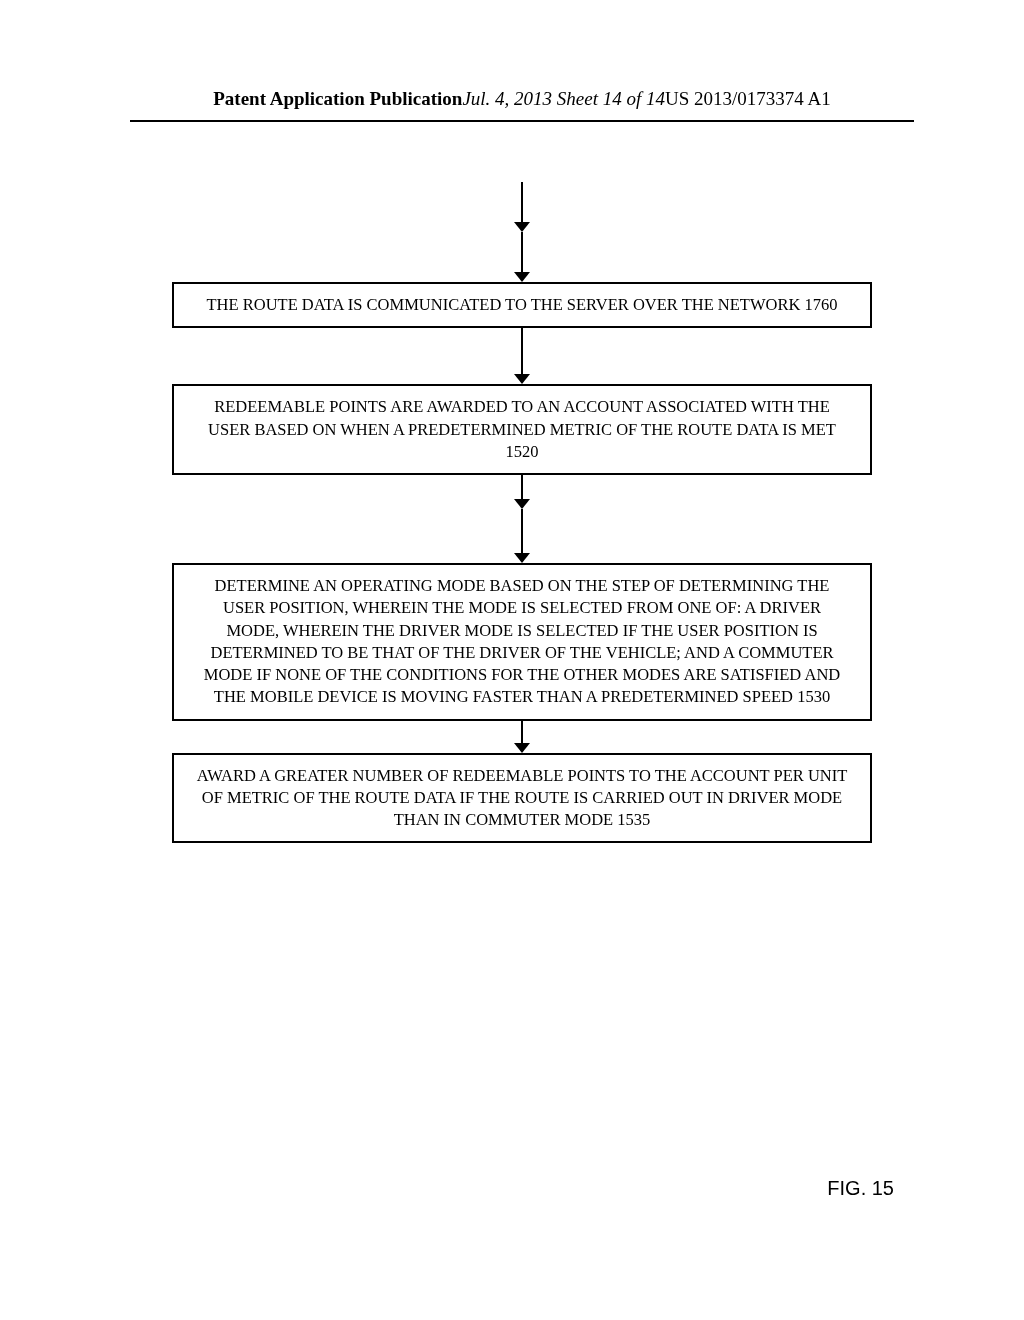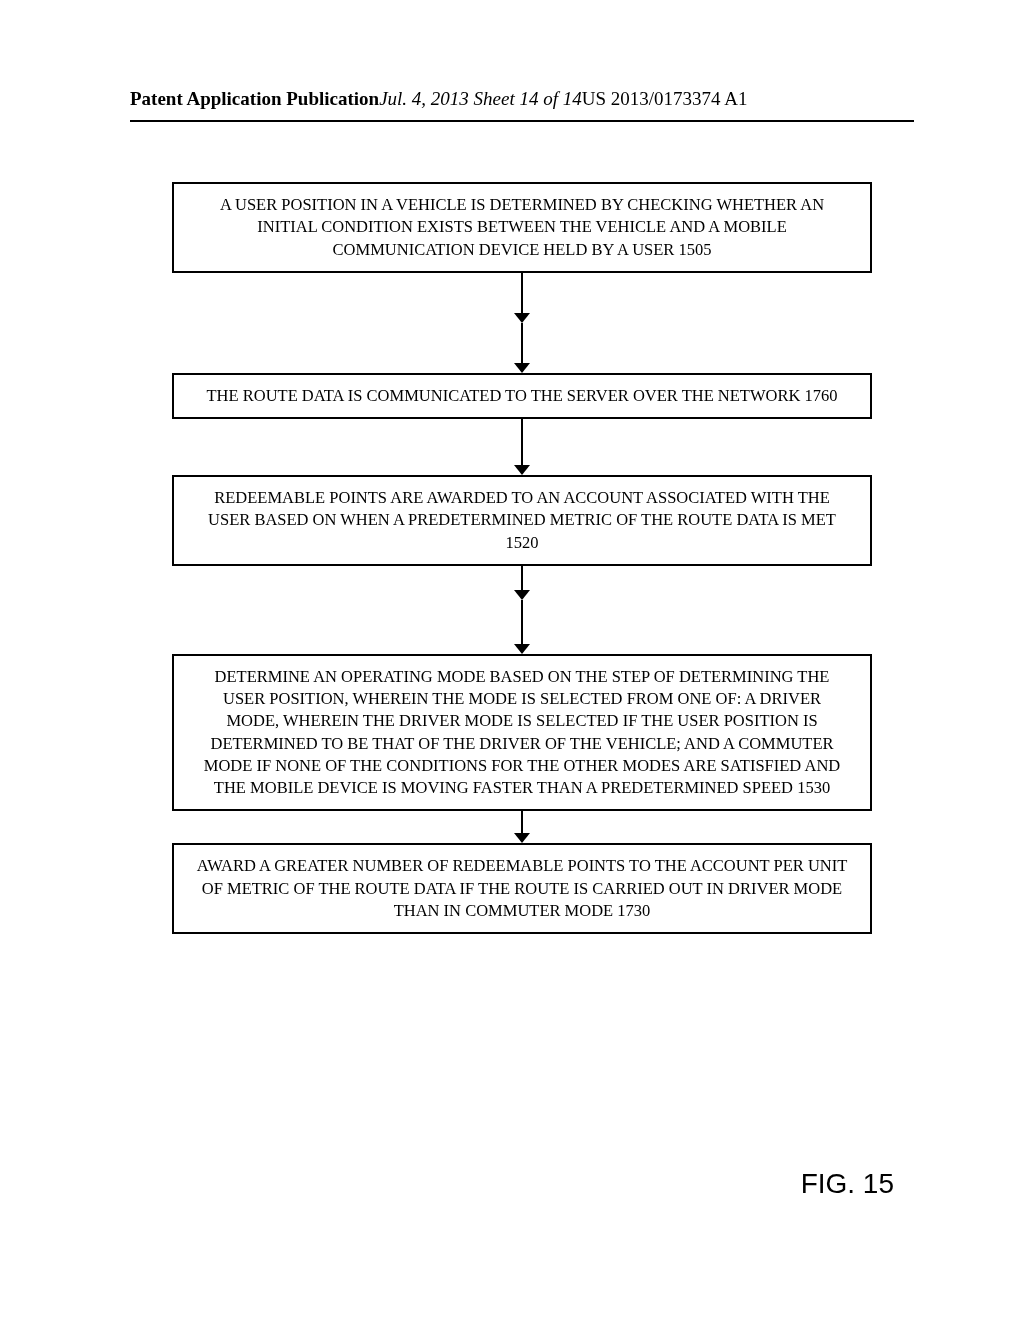--- a/index.html
+++ b/index.html
@@ -14,21 +14,21 @@
   }
   .page {
     width: 1024px;
     height: 1320px;
     position: relative;
     box-sizing: border-box;
     padding: 88px 110px 0 130px;
   }
   .header {
     display: flex;
-    justify-content: flex-start;
+    justify-content: center;
     align-items: baseline;
     font-size: 19px;
     margin-bottom: 10px;
   }
   .header .left { font-weight: bold; }
   .header .center { font-weight: normal; font-style: italic; }
   .header .right { font-weight: normal; }
   .rule {
     border: none;
     border-top: 2px solid #000;
@@ -52,37 +52,36 @@
   .arrow-wrap {
     text-align: center;
     line-height: 0;
   }
   .arrow-wrap svg { display: inline-block; }
   .figlabel {
     position: absolute;
     right: 130px;
     bottom: 120px;
     font-family: Arial, Helvetica, sans-serif;
-    font-size: 28px;
+    font-size: 20px;
   }
 </style>
 </head>
 <body>
 
 <div class="page">
 
   <div class="header">
     <span class="left">Patent Application Publication</span>
     <span class="center">Jul. 4, 2013  Sheet 14 of 14</span>
     <span class="right">US 2013/0173374 A1</span>
   </div>
   <hr class="rule">
 
   <div class="flow" id="flow">
-      <div class="box">A USER POSITION IN A VEHICLE IS DETERMINED BY CHECKING WHETHER AN INITIAL CONDITION EXISTS BETWEEN THE VEHICLE AND A MOBILE COMMUNICATION DEVICE HELD BY A USER 1505</div>
       <div class="arrow-wrap"><svg width="18" height="50" viewBox="0 0 18 50">
     <line x1="9" y1="0" x2="9" y2="40" stroke="#000" stroke-width="2"></line>
     <polygon points="1,40 17,40 9,50" fill="#000"></polygon>
   </svg></div>
       <div class="arrow-wrap"><svg width="18" height="50" viewBox="0 0 18 50">
     <line x1="9" y1="0" x2="9" y2="40" stroke="#000" stroke-width="2"></line>
     <polygon points="1,40 17,40 9,50" fill="#000"></polygon>
   </svg></div>
       <div class="box">THE ROUTE DATA IS COMMUNICATED TO THE SERVER OVER THE NETWORK 1760</div>
       <div class="arrow-wrap"><svg width="18" height="56" viewBox="0 0 18 56">
@@ -96,17 +95,17 @@
   </svg></div>
       <div class="arrow-wrap"><svg width="18" height="54" viewBox="0 0 18 54">
     <line x1="9" y1="0" x2="9" y2="44" stroke="#000" stroke-width="2"></line>
     <polygon points="1,44 17,44 9,54" fill="#000"></polygon>
   </svg></div>
       <div class="box">DETERMINE AN OPERATING MODE BASED ON THE STEP OF DETERMINING THE USER POSITION, WHEREIN THE MODE IS SELECTED FROM ONE OF: A DRIVER MODE, WHEREIN THE DRIVER MODE IS SELECTED IF THE USER POSITION IS DETERMINED TO BE THAT OF THE DRIVER OF THE VEHICLE; AND A COMMUTER MODE IF NONE OF THE CONDITIONS FOR THE OTHER MODES ARE SATISFIED AND THE MOBILE DEVICE IS MOVING FASTER THAN A PREDETERMINED SPEED 1530</div>
       <div class="arrow-wrap"><svg width="18" height="32" viewBox="0 0 18 32">
     <line x1="9" y1="0" x2="9" y2="22" stroke="#000" stroke-width="2"></line>
     <polygon points="1,22 17,22 9,32" fill="#000"></polygon>
   </svg></div>
-      <div class="box">AWARD A GREATER NUMBER OF REDEEMABLE POINTS TO THE ACCOUNT PER UNIT OF METRIC OF THE ROUTE DATA IF THE ROUTE IS CARRIED OUT IN DRIVER MODE THAN IN COMMUTER MODE 1730</div>
+      <div class="box">AWARD A GREATER NUMBER OF REDEEMABLE POINTS TO THE ACCOUNT PER UNIT OF METRIC OF THE ROUTE DATA IF THE ROUTE IS CARRIED OUT IN DRIVER MODE THAN IN COMMUTER MODE 1535</div>
     </div>
 
   <div class="figlabel">FIG. 15</div>
 </div>
 
 </body></html>

